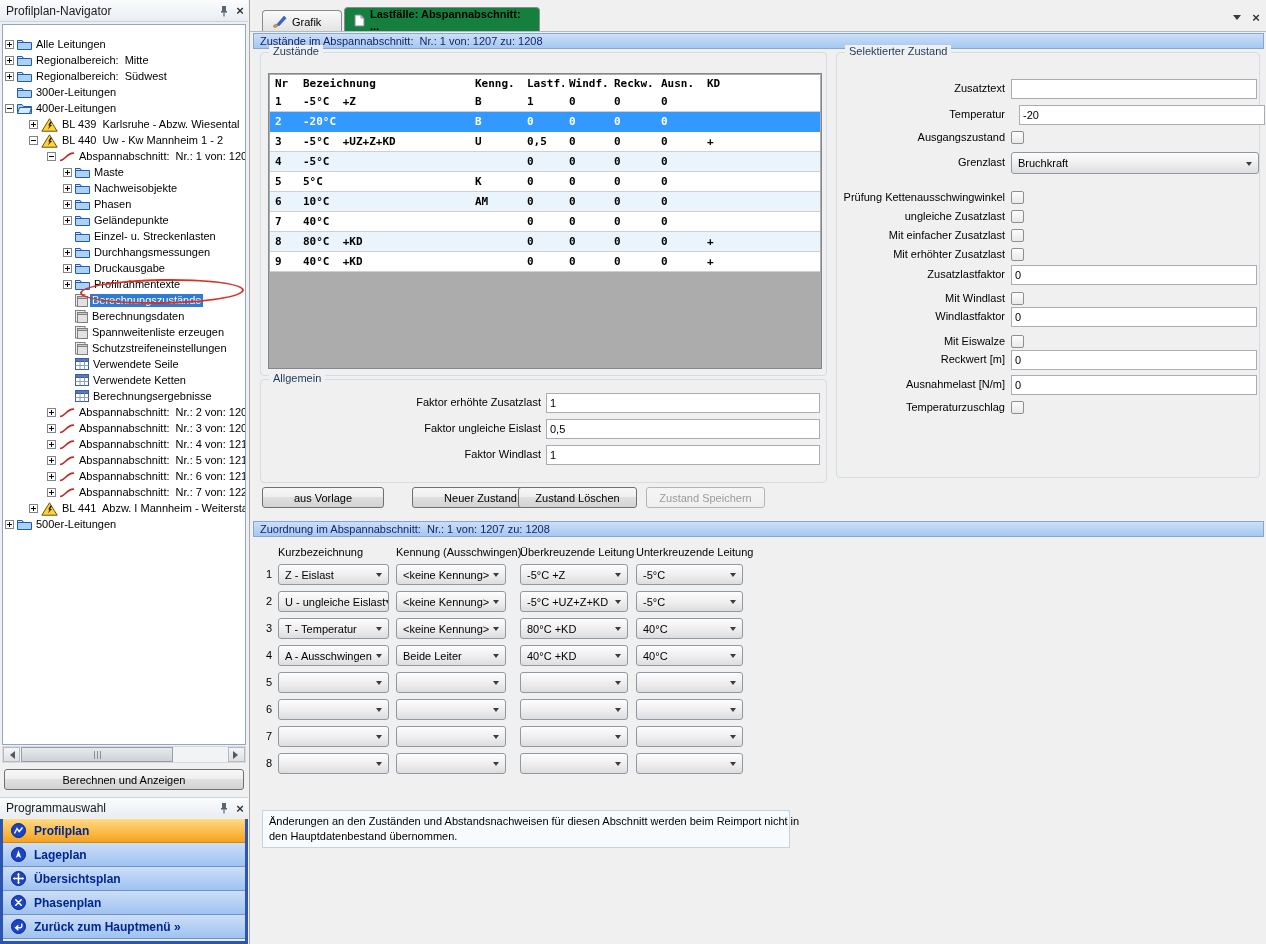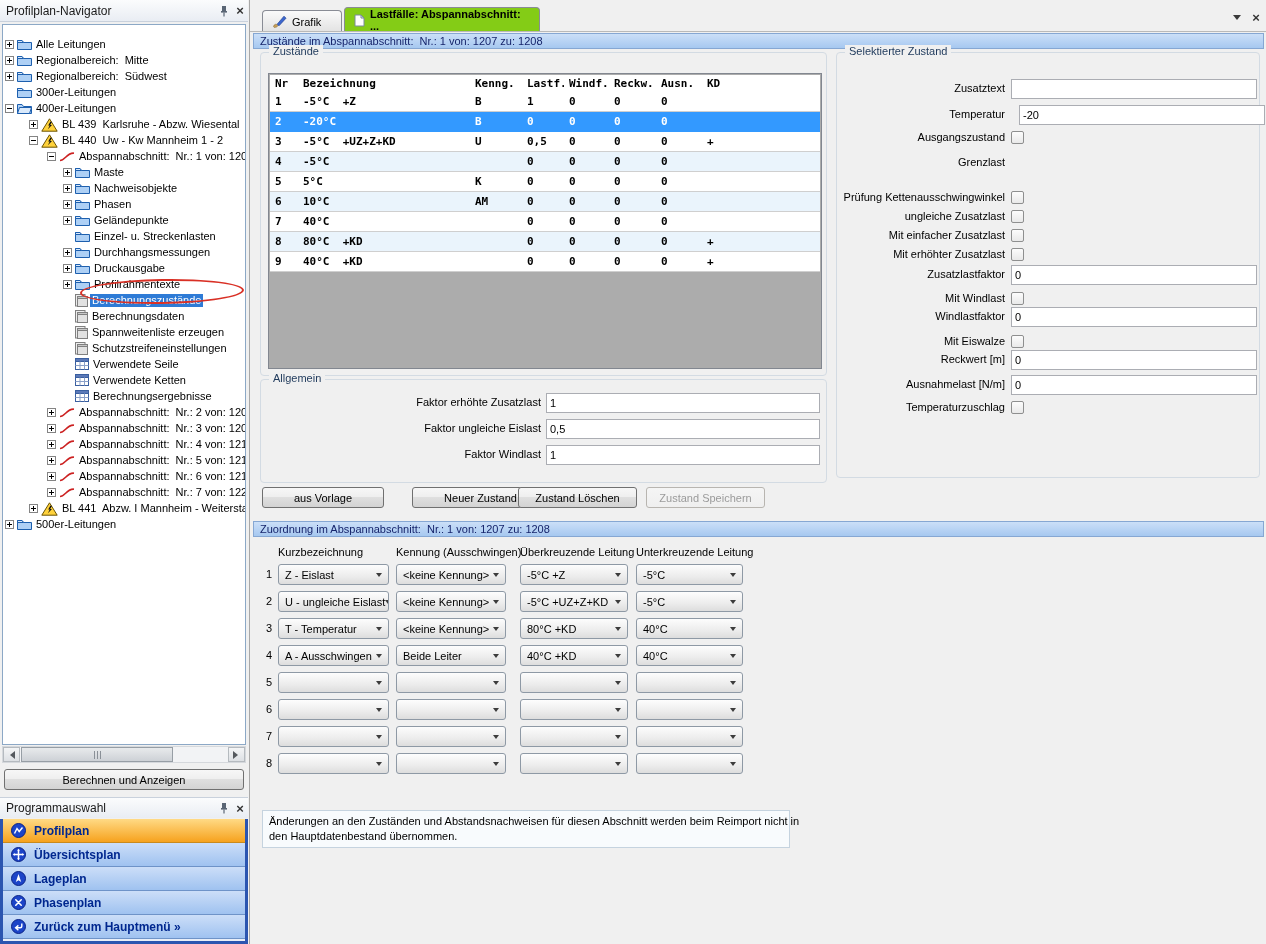--- a/index.html
+++ b/index.html
@@ -32,21 +32,21 @@
   #calc-btn{left:4px;top:769px;width:240px;height:21px;}
   #prog-header{left:0;top:797px;width:248px;height:21px;background:linear-gradient(#FBFCFD,#E9EDF3);display:flex;align-items:center;padding-left:6px;box-sizing:border-box;border-top:1px solid #C9D1DC;}
   #prog-list{left:0;top:819px;width:248px;height:125px;box-sizing:border-box;border-left:3px solid #2B55B0;border-right:3px solid #2B55B0;border-bottom:3px solid #2B55B0;background:#E8EEF8;}
   .prog-row{height:24px;background:linear-gradient(#CCDEF8,#9FC2F0);border-bottom:1px solid #6E93C8;display:flex;align-items:center;gap:8px;padding-left:8px;box-sizing:border-box;}
   .prog-row.active{background:linear-gradient(#FFDA85,#F6A21E);border-bottom-color:#C98A1C;}
   .prog-label{font-size:12px;font-weight:bold;color:#00278F;white-space:pre;}
   
   #main-bg{left:249px;top:0;width:1017px;height:944px;background:#F0F0F0;border-left:1px solid #A8A8A8;box-sizing:border-box;}
   .tab{box-sizing:border-box;display:flex;align-items:center;gap:5px;padding:0 9px;border:1px solid #898C95;border-bottom:none;border-radius:4px 4px 0 0;}
   #tab-grafik{left:262px;top:10px;width:80px;height:22px;background:linear-gradient(#FAFAFA,#E2E2E2);}
-  #tab-last{left:344px;top:7px;width:196px;height:25px;background:#84cc16;font-weight:bold;}
+  #tab-last{left:344px;top:7px;width:196px;height:25px;background:#15803d;font-weight:bold;}
   #tabline{left:250px;top:31px;width:1016px;height:1px;background:#B9B9B9;}
   #tab-drop{left:1233px;top:15px;width:0;height:0;border:4px solid transparent;border-top:5px solid #3A3A3A;}
   #tab-close{left:1249px;top:10px;width:14px;height:14px;display:flex;align-items:center;justify-content:center;}
   .hdr{background:linear-gradient(#CBDFF8,#A6C8F0);border:1px solid #86A7D3;box-sizing:border-box;color:#16246B;font-size:11px;display:flex;align-items:center;padding-left:6px;}
   #hdr1{left:253px;top:33px;width:1011px;height:16px;}
   #hdr2{left:253px;top:521px;width:1011px;height:16px;}
   .groupbox{border:1px solid #D3DBE3;border-radius:4px;box-sizing:border-box;}
   .legend{position:absolute;top:-8px;left:8px;background:#F0F0F0;padding:0 4px;font-size:11px;color:#1E395B;}
   #fs-zustaende{left:260px;top:52px;width:567px;height:324px;}
   #fs-allgemein{left:260px;top:379px;width:567px;height:104px;}
@@ -457,31 +457,31 @@
       <div class="prog-row active">
         <span style="line-height: 0;"><svg width="15" height="15" viewBox="0 0 15 15">
             <circle cx="7.5" cy="7.5" r="7" fill="#1C44C8" stroke="#0B2386"></circle>
             <path d="M3.5 10.5 L6 5.5 L8.2 8.5 L11.5 4.5" fill="none" stroke="#fff" stroke-width="1.4"></path>
           </svg></span>
         <span class="prog-label">Profilplan</span>
       </div>
       <div class="prog-row">
         <span style="line-height: 0;"><svg width="15" height="15" viewBox="0 0 15 15">
             <circle cx="7.5" cy="7.5" r="7" fill="#1C44C8" stroke="#0B2386"></circle>
-            <path d="M7.5 3 V12 M3 7.5 H12" stroke="#fff" stroke-width="1.5"></path>
-            <path d="M7.5 1.8 L9 3.6 H6 Z M7.5 13.2 L6 11.4 H9 Z M1.8 7.5 L3.6 6 V9 Z M13.2 7.5 L11.4 9 V6 Z" fill="#fff"></path>
-          </svg></span>
-        <span class="prog-label">Übersichtsplan</span>
+            <path d="M7.5 3 L10.2 11 L7.5 9.2 L4.8 11 Z" fill="#fff"></path>
+          </svg></span>
+        <span class="prog-label">Lageplan</span>
       </div>
       <div class="prog-row">
         <span style="line-height: 0;"><svg width="15" height="15" viewBox="0 0 15 15">
             <circle cx="7.5" cy="7.5" r="7" fill="#1C44C8" stroke="#0B2386"></circle>
-            <path d="M7.5 3 L10.2 11 L7.5 9.2 L4.8 11 Z" fill="#fff"></path>
-          </svg></span>
-        <span class="prog-label">Lageplan</span>
+            <path d="M7.5 3 V12 M3 7.5 H12" stroke="#fff" stroke-width="1.5"></path>
+            <path d="M7.5 1.8 L9 3.6 H6 Z M7.5 13.2 L6 11.4 H9 Z M1.8 7.5 L3.6 6 V9 Z M13.2 7.5 L11.4 9 V6 Z" fill="#fff"></path>
+          </svg></span>
+        <span class="prog-label">Übersichtsplan</span>
       </div>
       <div class="prog-row">
         <span style="line-height: 0;"><svg width="15" height="15" viewBox="0 0 15 15">
             <circle cx="7.5" cy="7.5" r="7" fill="#1C44C8" stroke="#0B2386"></circle>
             <path d="M4.8 4.8 L10.2 10.2 M10.2 4.8 L4.8 10.2" stroke="#fff" stroke-width="1.6" stroke-linecap="round"></path>
           </svg></span>
         <span class="prog-label">Phasenplan</span>
       </div>
       <div class="prog-row">
         <span style="line-height: 0;"><svg width="15" height="15" viewBox="0 0 15 15">
@@ -554,20 +554,21 @@
 
   <div class="abs groupbox" id="fs-sel">
     <span class="legend">Selektierter Zustand</span>
   <span class="flabel rlabel" style="left: 4px; width: 164px; top: 29px;">Zusatztext</span>
       <input class="tinput" type="text" style="left: 174px; top: 26px; width: 246px;">
       <span class="flabel rlabel" style="left: 4px; width: 164px; top: 55px;">Temperatur</span>
       <input class="tinput" type="text" value="-20" style="left: 174px; top: 52px; width: 246px; margin-left: 8px;">
       <span class="flabel rlabel" style="left: 4px; width: 164px; top: 78px;">Ausgangszustand</span>
       <span class="cb" style="left: 174px; top: 78px;"></span>
       <span class="flabel rlabel" style="left: 4px; width: 164px; top: 103px;">Grenzlast</span>
+      <div class="combo" style="left: 174px; top: 99px; width: 248px; height: 22px;"><span>Bruchkraft</span><span class="carrow"></span></div>
       <span class="flabel rlabel" style="left: 4px; width: 164px; top: 138px;">Prüfung Kettenausschwingwinkel</span>
       <span class="cb" style="left: 174px; top: 138px;"></span>
       <span class="flabel rlabel" style="left: 4px; width: 164px; top: 157px;">ungleiche Zusatzlast</span>
       <span class="cb" style="left: 174px; top: 157px;"></span>
       <span class="flabel rlabel" style="left: 4px; width: 164px; top: 176px;">Mit einfacher Zusatzlast</span>
       <span class="cb" style="left: 174px; top: 176px;"></span>
       <span class="flabel rlabel" style="left: 4px; width: 164px; top: 195px;">Mit erhöhter Zusatzlast</span>
       <span class="cb" style="left: 174px; top: 195px;"></span>
       <span class="flabel rlabel" style="left: 4px; width: 164px; top: 215px;">Zusatzlastfaktor</span>
       <input class="tinput" type="text" value="0" style="left: 174px; top: 212px; width: 246px;">

